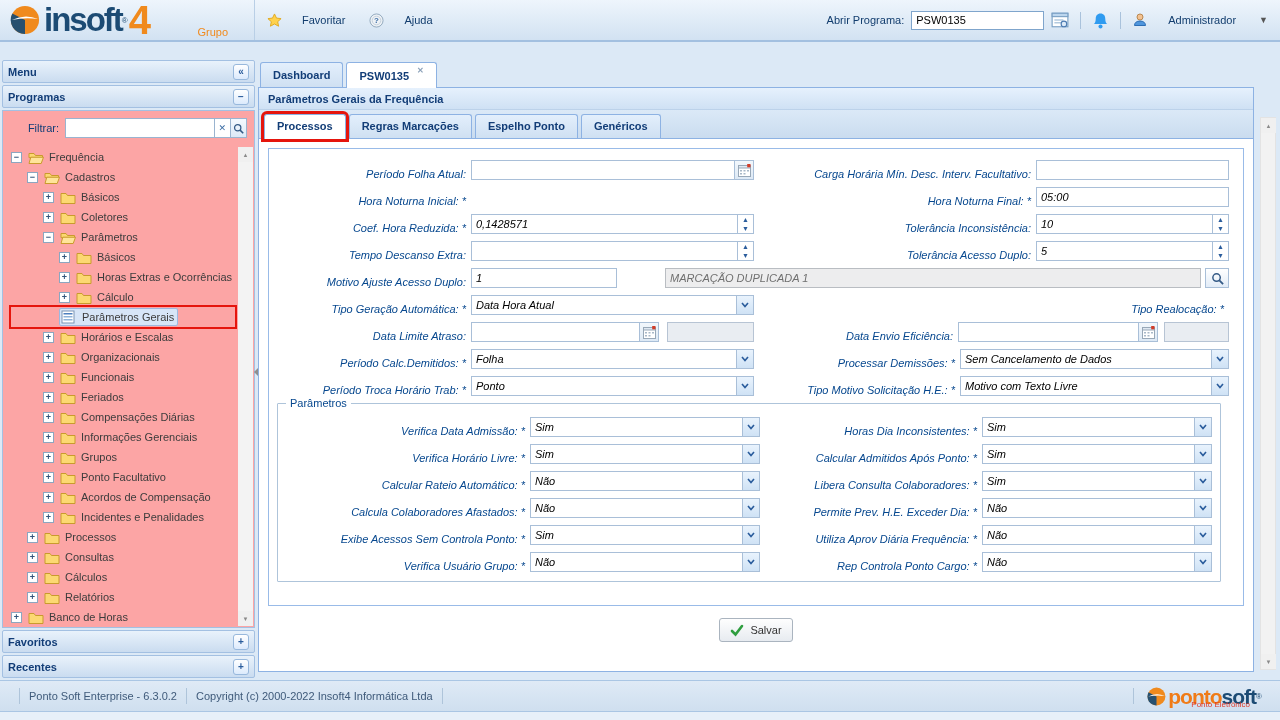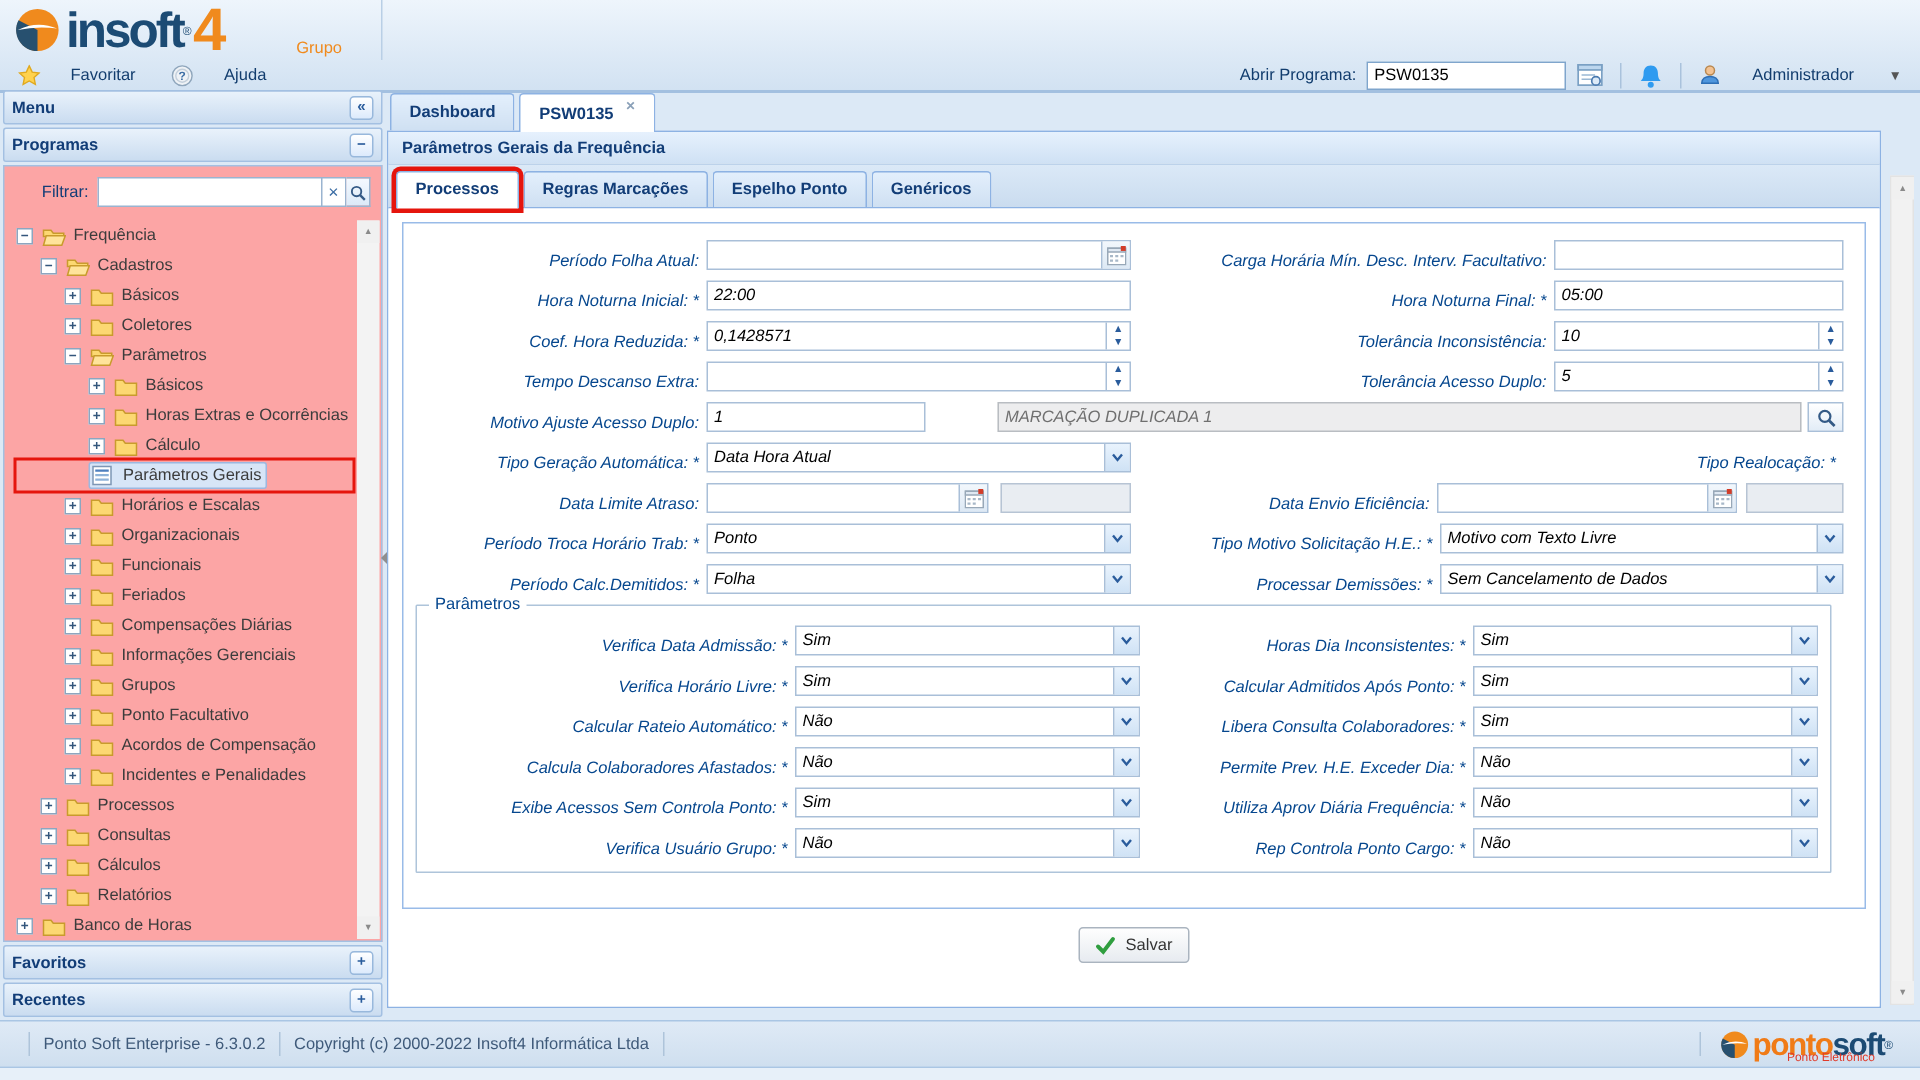--- a/index.html
+++ b/index.html
@@ -1,21 +1,21 @@
 <!DOCTYPE html>
 <html><head>
 <meta charset="utf-8">
 <style>
   html,body{width:1280px;height:720px;margin:0;overflow:hidden;background:#dce9f6;
     font-family:"Liberation Sans",sans-serif;font-size:11px;}
   *{box-sizing:border-box;}
 
   
-  #topbar{position:absolute;left:0;top:0;width:1280px;height:62px;
-    background:linear-gradient(#eef5fc,#d2e2f2);border-bottom:2px solid #a3c0e0;display:flex;flex-direction:column;}
+  #topbar{position:absolute;left:0;top:0;width:1280px;height:42px;
+    background:linear-gradient(#eef5fc,#d2e2f2);border-bottom:2px solid #a3c0e0;display:flex;}
   #logo-block{width:255px;border-right:1px solid #b9cfe6;display:flex;align-items:center;
     padding-left:10px;position:relative;}
   .brand{font-size:33px;font-weight:bold;color:#1c4b74;letter-spacing:-2px;}
   .reg{font-size:8px;color:#1c4b74;vertical-align:top;}
   .brand-num{font-size:40px;font-weight:bold;color:#f08a1d;line-height:1;margin-left:1px;}
   .brand-sub{position:absolute;right:26px;bottom:2px;color:#f08a1d;font-size:11px;}
   #toolbar{flex:1;display:flex;align-items:center;padding:0 12px;color:#123d6e;}
   .tool{display:flex;align-items:center;gap:20px;margin-right:24px;cursor:default;}
   .toolbar-right{margin-left:auto;display:flex;align-items:center;gap:7px;}
   #prog-input{width:133px;height:19px;border:1px solid #7fa5cc;font:11px "Liberation Sans",sans-serif;
@@ -545,23 +545,20 @@
                   </svg>
                 </div>
               </div>
               <span class="flbl2">Carga Horária Mín. Desc. Interv. Facultativo:</span>
               <div class="fld w193">
                 <span class="fval"></span>
               </div>
             </div>
             <div class="frow">
               <span class="flbl">Hora Noturna Inicial: *</span>
-              <div class="fld w283">
-                <span class="fval">22:00</span>
-              </div>
               <span class="flbl2">Hora Noturna Final: *</span>
               <div class="fld w193">
                 <span class="fval">05:00</span>
               </div>
             </div>
             <div class="frow">
               <span class="flbl">Coef. Hora Reduzida: *</span>
               <div class="fld w283">
                 <span class="fval">0,1428571</span>
                 <div class="spin">
@@ -660,52 +657,52 @@
                       <rect x="2" y="9" width="2" height="1.5"></rect>
                       <rect x="5.5" y="9" width="2" height="1.5"></rect>
                     </g>
                   </svg>
                 </div>
               </div>
               <span class="gap6"></span>
               <div class="fld dis w65"></div>
             </div>
             <div class="frow">
+              <span class="flbl">Período Calc.Demitidos: *</span>
+              <div class="fld w283">
+                <span class="fval">Folha</span>
+                <div class="selbtn">
+                  <svg width="8" height="6" viewBox="0 0 8 6">
+                    <path d="M1 1 L4 4.6 L7 1" fill="none" stroke="#2a5c9c" stroke-width="1.6"></path>
+                  </svg>
+                </div>
+              </div>
+              <span class="flbl2">Processar Demissões: *</span>
+              <div class="fld w269">
+                <span class="fval">Sem Cancelamento de Dados</span>
+                <div class="selbtn">
+                  <svg width="8" height="6" viewBox="0 0 8 6">
+                    <path d="M1 1 L4 4.6 L7 1" fill="none" stroke="#2a5c9c" stroke-width="1.6"></path>
+                  </svg>
+                </div>
+              </div>
+            </div>
+            <div class="frow">
               <span class="flbl">Período Troca Horário Trab: *</span>
               <div class="fld w283">
                 <span class="fval">Ponto</span>
                 <div class="selbtn">
                   <svg width="8" height="6" viewBox="0 0 8 6">
                     <path d="M1 1 L4 4.6 L7 1" fill="none" stroke="#2a5c9c" stroke-width="1.6"></path>
                   </svg>
                 </div>
               </div>
               <span class="flbl2">Tipo Motivo Solicitação H.E.: *</span>
               <div class="fld w269">
                 <span class="fval">Motivo com Texto Livre</span>
-                <div class="selbtn">
-                  <svg width="8" height="6" viewBox="0 0 8 6">
-                    <path d="M1 1 L4 4.6 L7 1" fill="none" stroke="#2a5c9c" stroke-width="1.6"></path>
-                  </svg>
-                </div>
-              </div>
-            </div>
-            <div class="frow">
-              <span class="flbl">Período Calc.Demitidos: *</span>
-              <div class="fld w283">
-                <span class="fval">Folha</span>
-                <div class="selbtn">
-                  <svg width="8" height="6" viewBox="0 0 8 6">
-                    <path d="M1 1 L4 4.6 L7 1" fill="none" stroke="#2a5c9c" stroke-width="1.6"></path>
-                  </svg>
-                </div>
-              </div>
-              <span class="flbl2">Processar Demissões: *</span>
-              <div class="fld w269">
-                <span class="fval">Sem Cancelamento de Dados</span>
                 <div class="selbtn">
                   <svg width="8" height="6" viewBox="0 0 8 6">
                     <path d="M1 1 L4 4.6 L7 1" fill="none" stroke="#2a5c9c" stroke-width="1.6"></path>
                   </svg>
                 </div>
               </div>
             </div>
           </div>
         <div id="pfs">
           <span class="legend">Parâmetros</span>

